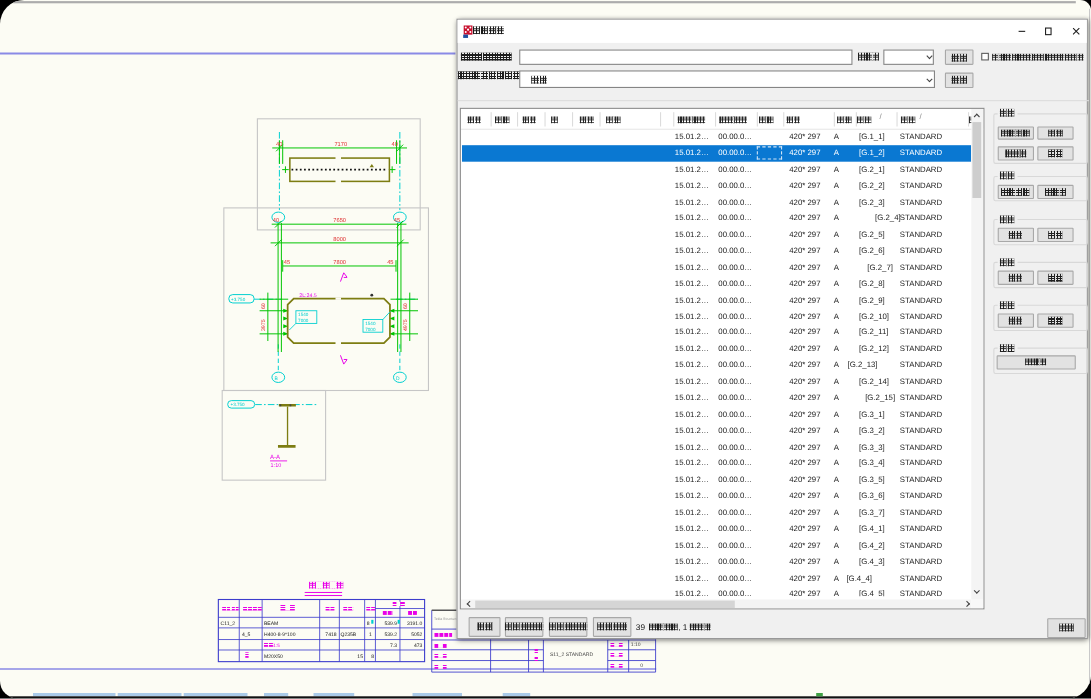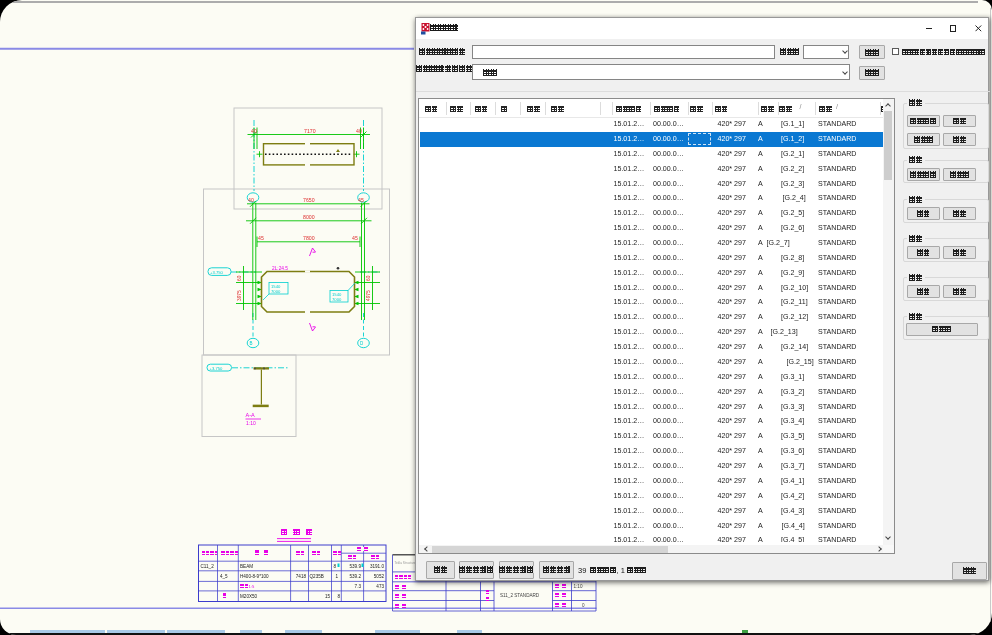--- a/index.html
+++ b/index.html
@@ -351,21 +351,21 @@
           <span style="position:absolute;left:298px">420* 297</span>
           <span style="position:absolute;left:338.5px">A</span>
           <span style="position:absolute;left:361.5px">[G.2_3]</span>
           <span style="position:absolute;left:398.5px">STANDARD</span>
         </div>
         <div style="position:absolute;left:0;top:74.3px;width:463.5px;height:14.87px;font-size:7.1px;color:#1c1c1c;line-height:14.87px;white-space:nowrap">
           <span style="position:absolute;left:194px">15.01.2…</span>
           <span style="position:absolute;left:233.5px">00.00.0…</span>
           <span style="position:absolute;left:298px">420* 297</span>
           <span style="position:absolute;left:338.5px">A</span>
-          <span style="position:absolute;left:363px">[G.2_4]</span>
+          <span style="position:absolute;left:376px">[G.2_4]</span>
           <span style="position:absolute;left:398.5px">STANDARD</span>
         </div>
         <div style="position:absolute;left:0;top:89.2px;width:463.5px;height:14.87px;font-size:7.1px;color:#1c1c1c;line-height:14.87px;white-space:nowrap">
           <span style="position:absolute;left:194px">15.01.2…</span>
           <span style="position:absolute;left:233.5px">00.00.0…</span>
           <span style="position:absolute;left:298px">420* 297</span>
           <span style="position:absolute;left:338.5px">A</span>
           <span style="position:absolute;left:361.5px">[G.2_5]</span>
           <span style="position:absolute;left:398.5px">STANDARD</span>
         </div>
@@ -375,21 +375,21 @@
           <span style="position:absolute;left:298px">420* 297</span>
           <span style="position:absolute;left:338.5px">A</span>
           <span style="position:absolute;left:361.5px">[G.2_6]</span>
           <span style="position:absolute;left:398.5px">STANDARD</span>
         </div>
         <div style="position:absolute;left:0;top:119.0px;width:463.5px;height:14.87px;font-size:7.1px;color:#1c1c1c;line-height:14.87px;white-space:nowrap">
           <span style="position:absolute;left:194px">15.01.2…</span>
           <span style="position:absolute;left:233.5px">00.00.0…</span>
           <span style="position:absolute;left:298px">420* 297</span>
           <span style="position:absolute;left:338.5px">A</span>
-          <span style="position:absolute;left:347px">[G.2_7]</span>
+          <span style="position:absolute;left:369px">[G.2_7]</span>
           <span style="position:absolute;left:398.5px">STANDARD</span>
         </div>
         <div style="position:absolute;left:0;top:133.8px;width:463.5px;height:14.87px;font-size:7.1px;color:#1c1c1c;line-height:14.87px;white-space:nowrap">
           <span style="position:absolute;left:194px">15.01.2…</span>
           <span style="position:absolute;left:233.5px">00.00.0…</span>
           <span style="position:absolute;left:298px">420* 297</span>
           <span style="position:absolute;left:338.5px">A</span>
           <span style="position:absolute;left:361.5px">[G.2_8]</span>
           <span style="position:absolute;left:398.5px">STANDARD</span>
         </div>
@@ -527,21 +527,21 @@
           <span style="position:absolute;left:298px">420* 297</span>
           <span style="position:absolute;left:338.5px">A</span>
           <span style="position:absolute;left:361.5px">[G.4_3]</span>
           <span style="position:absolute;left:398.5px">STANDARD</span>
         </div>
         <div style="position:absolute;left:0;top:401.5px;width:463.5px;height:14.87px;font-size:7.1px;color:#1c1c1c;line-height:14.87px;white-space:nowrap">
           <span style="position:absolute;left:194px">15.01.2…</span>
           <span style="position:absolute;left:233.5px">00.00.0…</span>
           <span style="position:absolute;left:298px">420* 297</span>
           <span style="position:absolute;left:338.5px">A</span>
-          <span style="position:absolute;left:362px">[G.4_4]</span>
+          <span style="position:absolute;left:350px">[G.4_4]</span>
           <span style="position:absolute;left:398.5px">STANDARD</span>
         </div>
         <div style="position:absolute;left:0;top:416.4px;width:463.5px;height:14.87px;font-size:7.1px;color:#1c1c1c;line-height:14.87px;white-space:nowrap">
           <span style="position:absolute;left:194px">15.01.2…</span>
           <span style="position:absolute;left:233.5px">00.00.0…</span>
           <span style="position:absolute;left:298px">420* 297</span>
           <span style="position:absolute;left:338.5px">A</span>
           <span style="position:absolute;left:361.5px">[G.4_5]</span>
           <span style="position:absolute;left:398.5px">STANDARD</span>
         </div>

